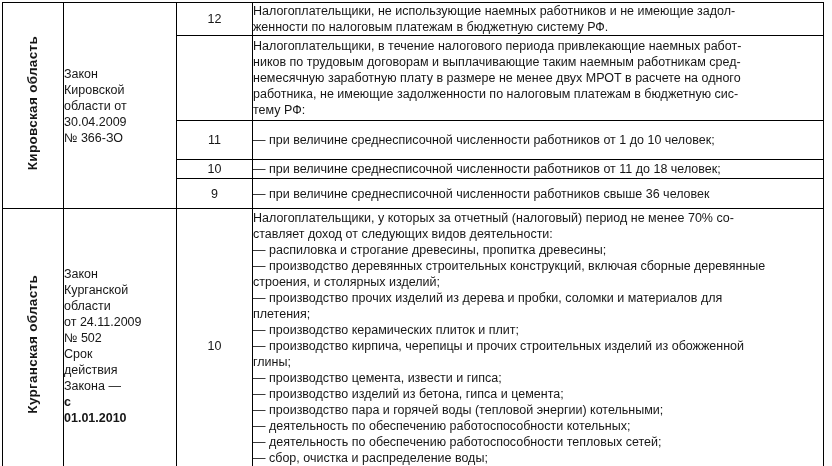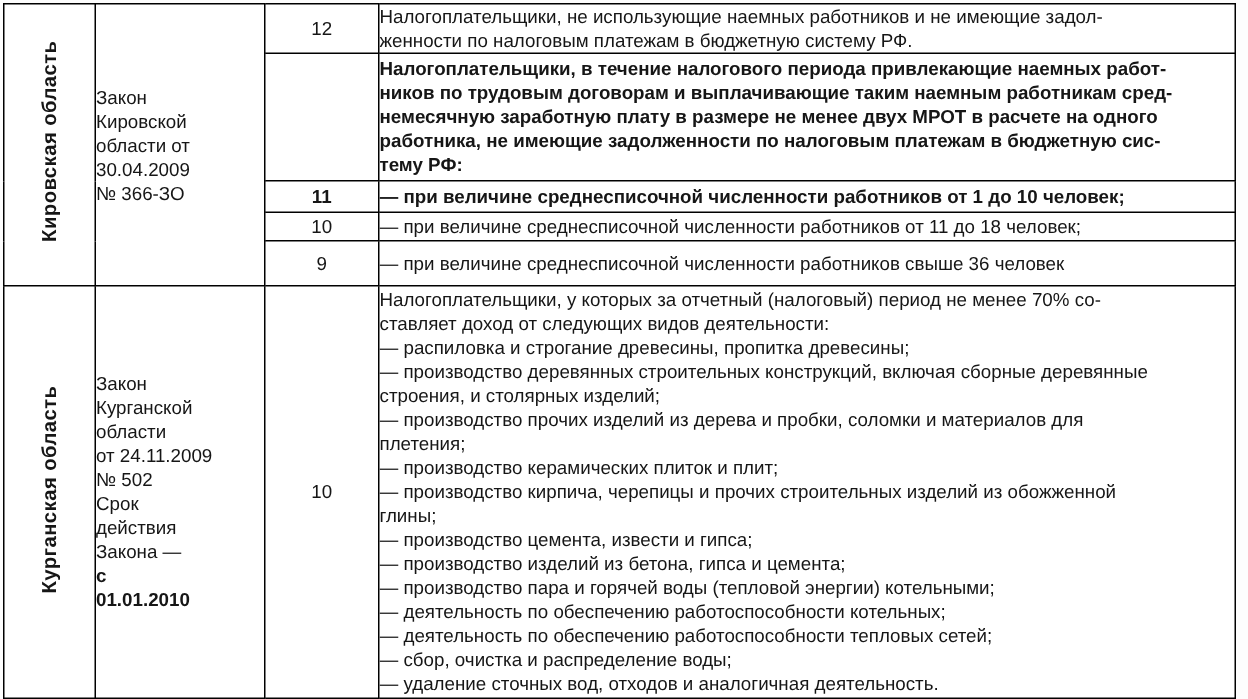--- a/index.html
+++ b/index.html
@@ -29,22 +29,22 @@
   table.tax-table td {
     border: 1.5px solid #000000;
     padding: 0;
     overflow: hidden;
     font-size: 12.5px;
     line-height: 16px;
     vertical-align: middle;
   }
   
   tr.r-h31  { height: 31px; }
-  tr.r-h85  { height: 85px; font-weight: bold; }
-  tr.r-h21  { height: 21px; font-weight: bold; }
+  tr.r-h85  { height: 85px; }
+  tr.r-h21  { height: 39px; }
   tr.r-h19  { height: 19px; }
   tr.r-h30  { height: 30px; }
   tr.r-h275 { height: 275px; }
 
   td.region-cell { text-align: center; }
   .region-text {
     display: inline-block;
     writing-mode: vertical-rl;
     transform: rotate(180deg);
     font-weight: bold;

